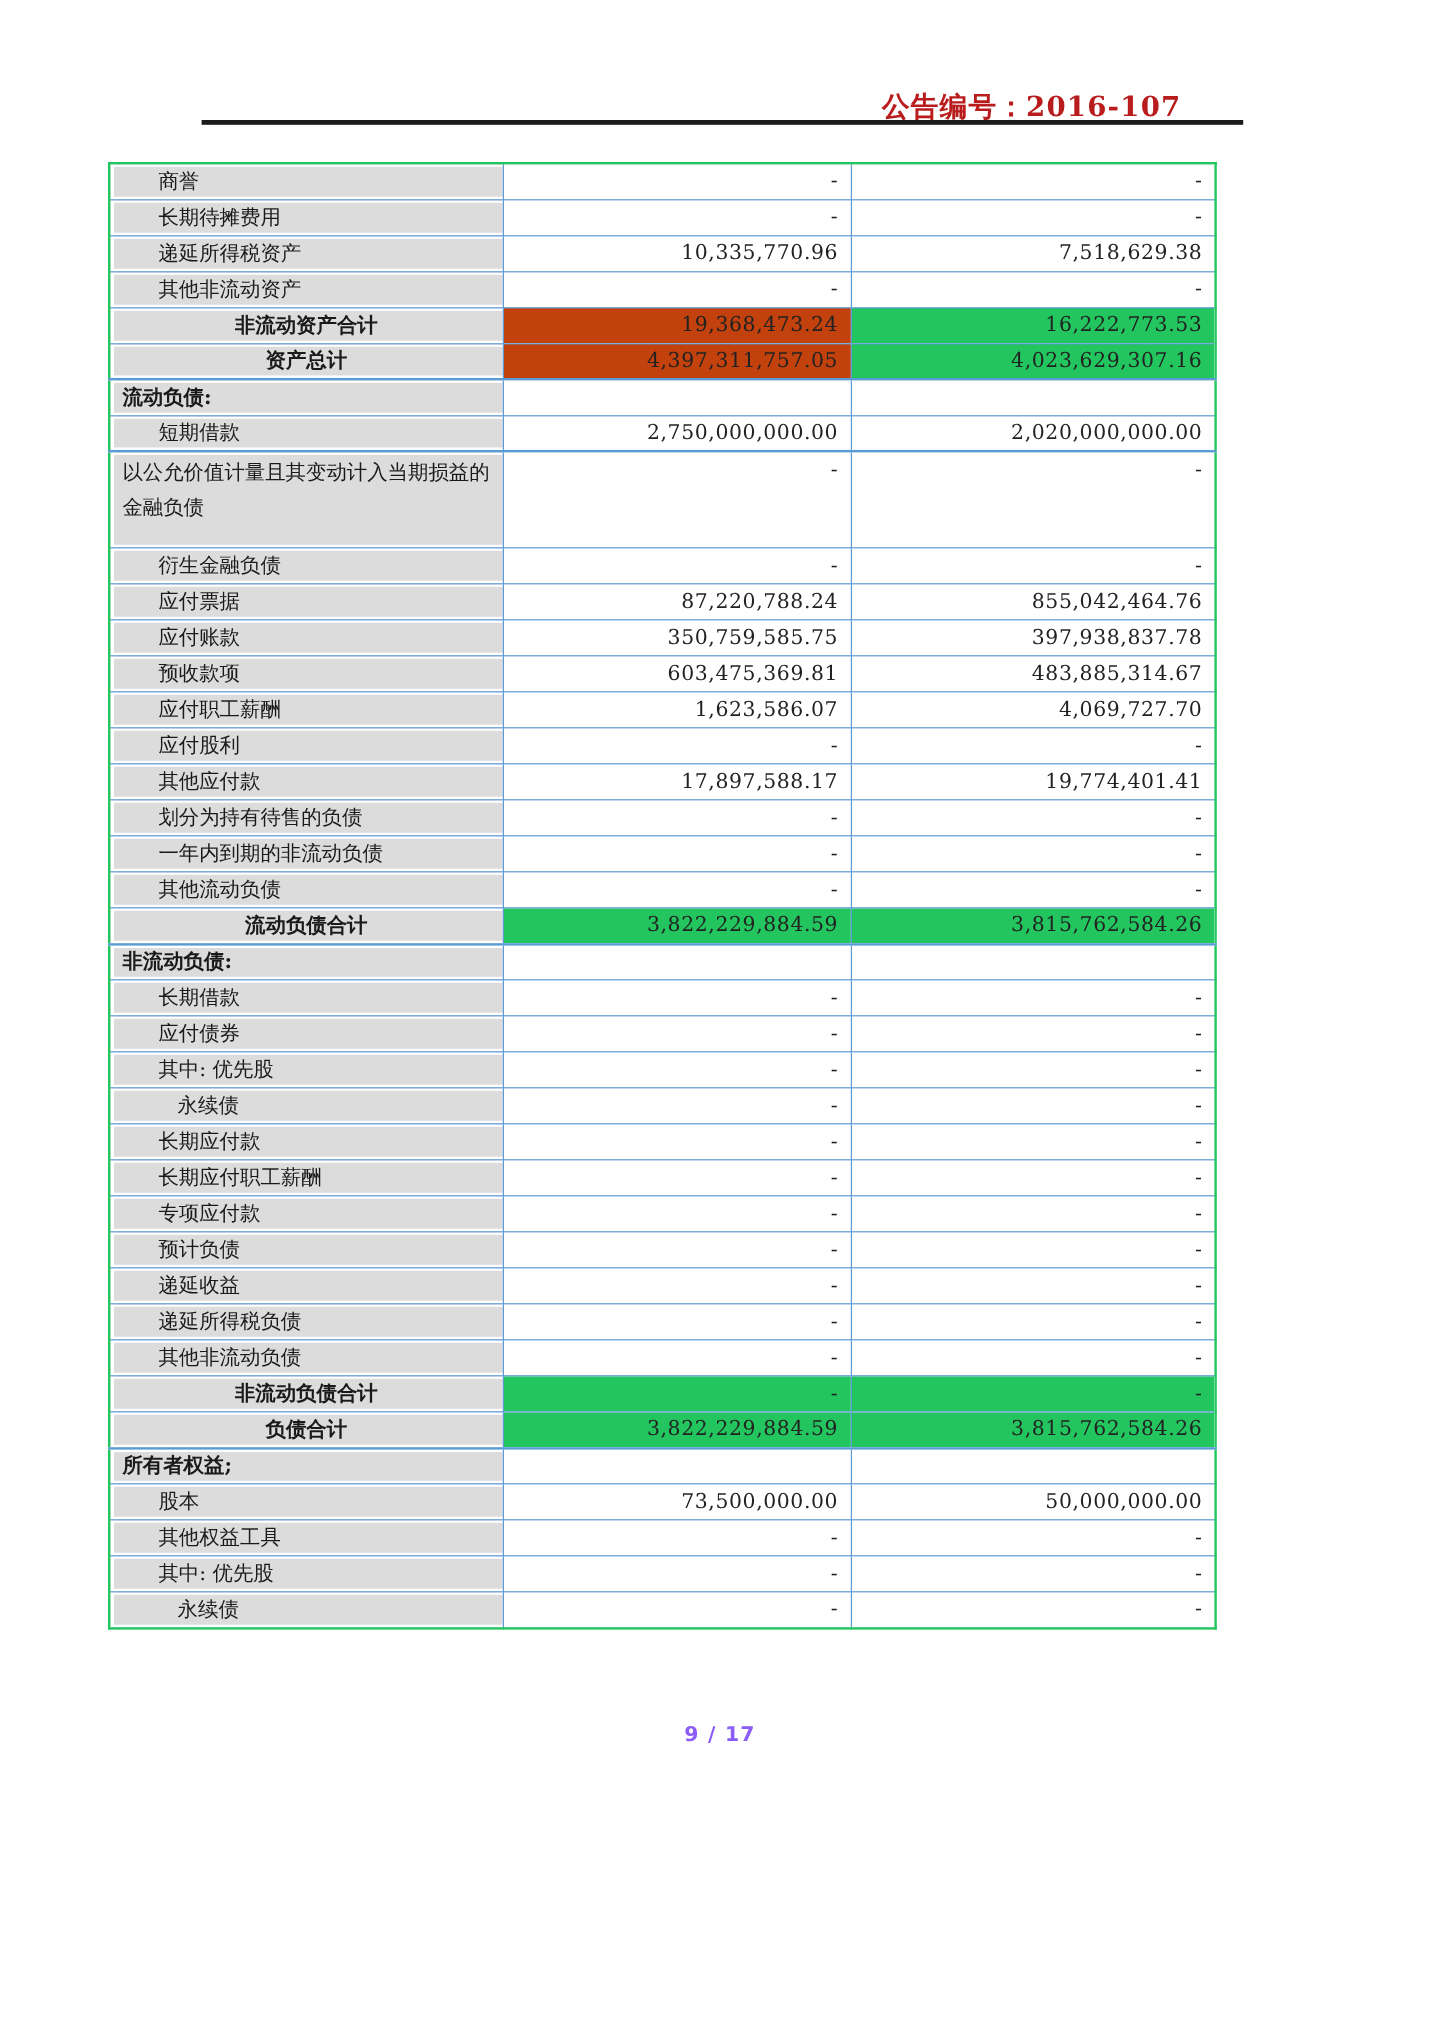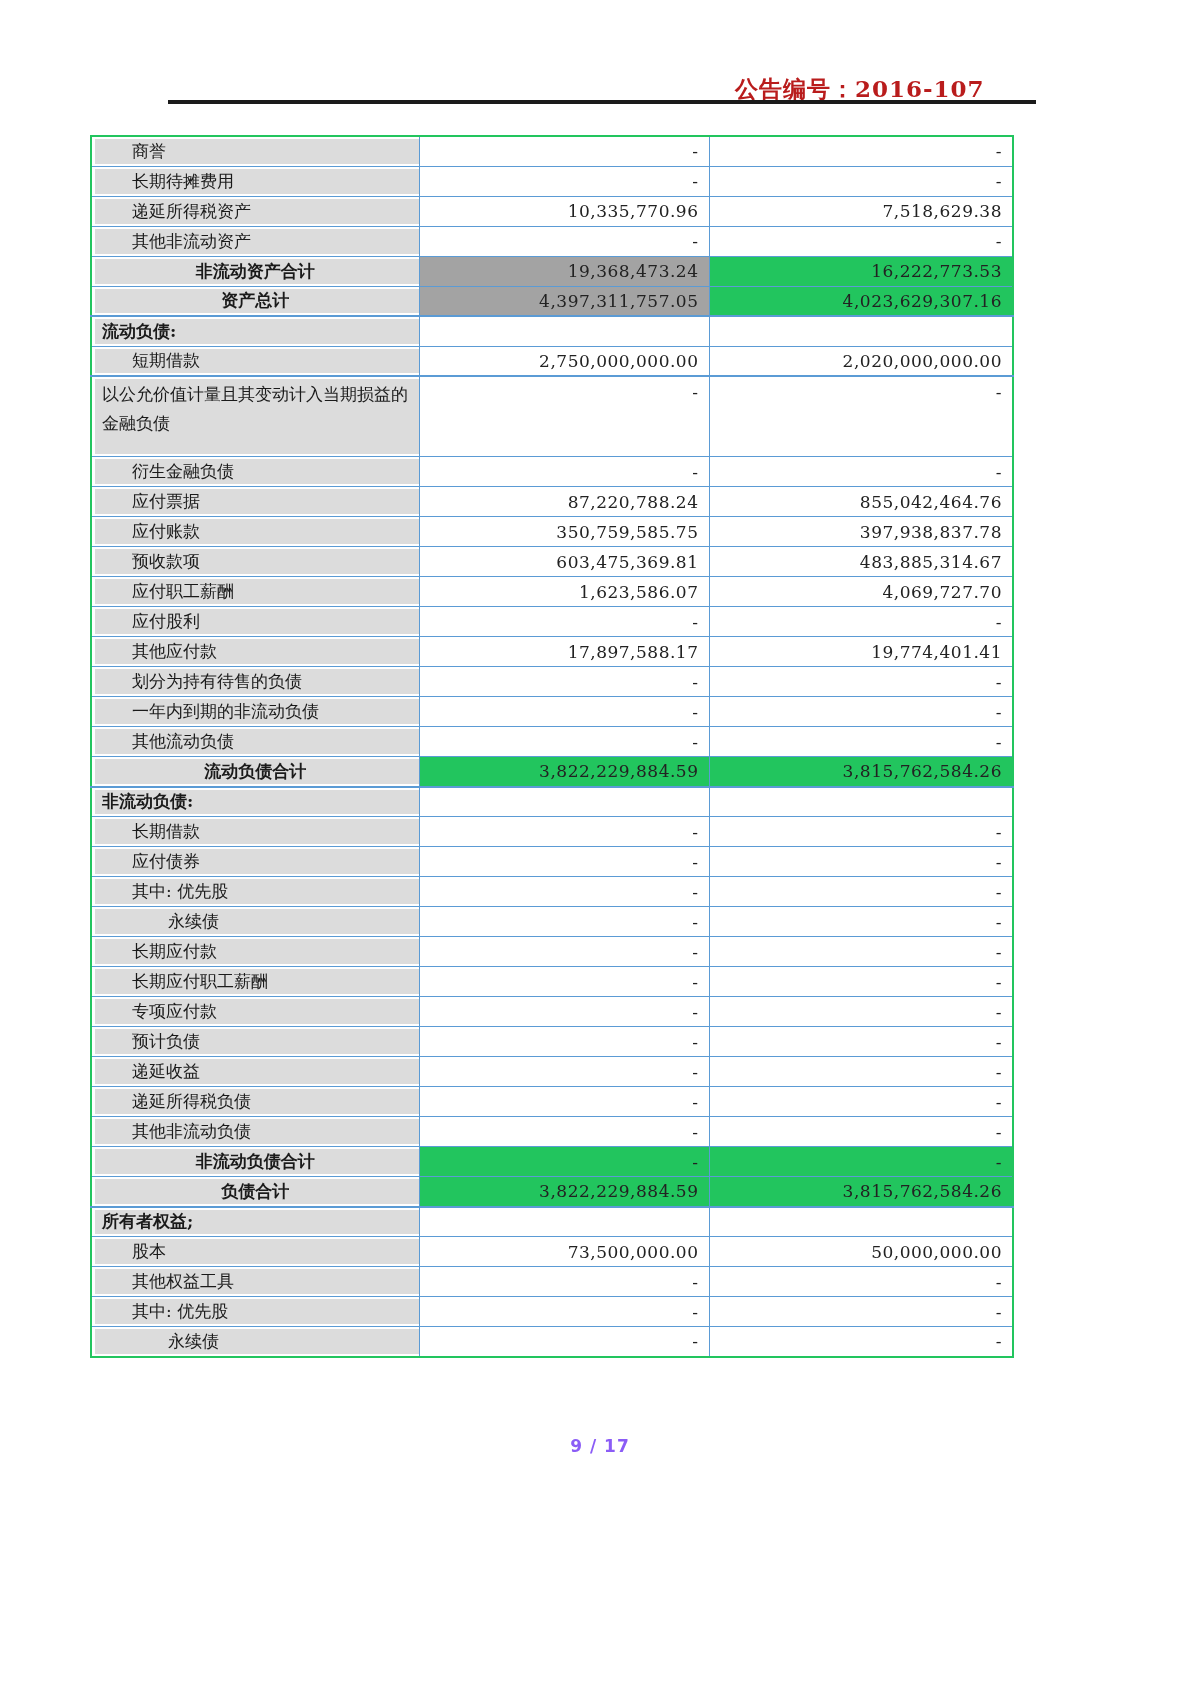--- a/index.html
+++ b/index.html
@@ -48,38 +48,38 @@
     vertical-align: middle;
     overflow: hidden;
   }
   
   .fin-table td.lbl {
     background: #dcdcdc;
     padding-left: 40px;
     box-shadow: inset 0 2px 0 #ffffff, inset 0 -2px 0 #ffffff, inset 3px 0 0 #ffffff;
     white-space: nowrap;
   }
-  tr.ind2 td.lbl { padding-left: 76px; }
+  tr.ind2 td.lbl { padding-left: 56px; }
   tr.section td.lbl { font-weight: bold; padding-left: 10px; }
   tr.total td.lbl { font-weight: bold; text-align: center; padding-left: 0; }
   tr.wrap td.lbl {
     padding: 3px 8px 18px 10px;
     line-height: 29px;
     white-space: normal;
   }
   
   .fin-table td.val {
     background: #ffffff;
     text-align: right;
     padding-right: 10px;
     letter-spacing: 0.5px;
     color: #222;
   }
   tr.total td.val { background: #22c55e; }
-  tr.total.dark td.val.v1 { background: #a3a3a3; }
+  tr.total.dark td.val.v1 { background: #c2410c; }
   tr.wrap td { height: 63px; }
   tr.wrap td.val { vertical-align: top; padding-top: 5px; }
   tr.thick td { border-bottom-width: 2px; }
   .page-footer {
     position: absolute;
     top: 1436px;
     left: 0;
     width: 100%;
     text-align: center;
     font-size: 17px;

